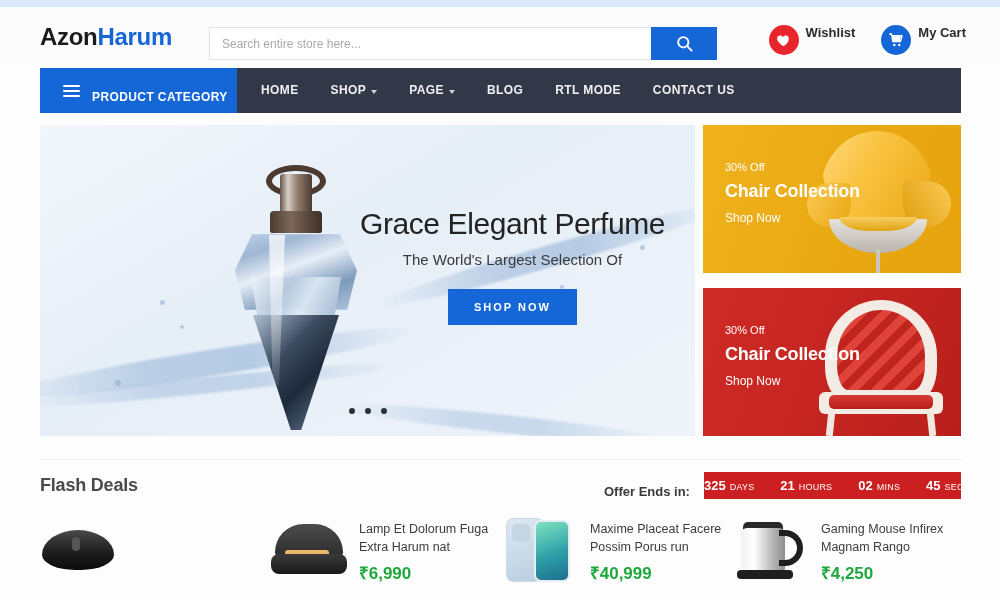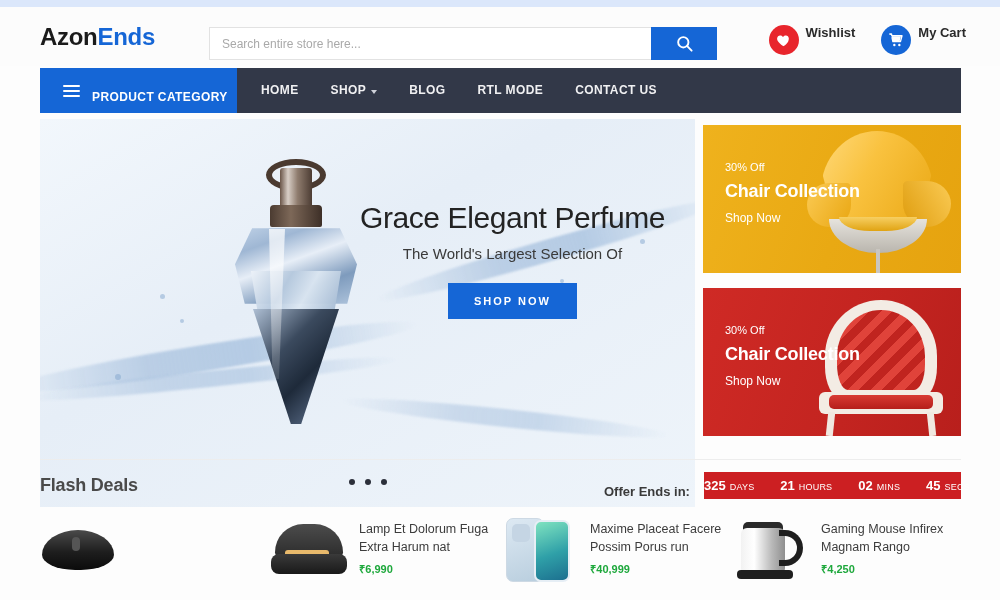--- a/index.html
+++ b/index.html
@@ -93,21 +93,21 @@
     display: flex; align-items: center; gap: 5px;
   }
   .caret {
     width: 0; height: 0; border-left: 3.5px solid transparent;
     border-right: 3.5px solid transparent; border-top: 4px solid #cfd2da;
     margin-top: 2px;
   }
 
   
   .hero {
-    position: absolute; left: 40px; top: 119px; width: 655px; height: 388px;
+    position: absolute; left: 40px; top: 125px; width: 655px; height: 311px;
     overflow: hidden;
     background: linear-gradient(150deg,#f2f7fc 0%,#e6eef7 40%,#eef4fa 100%);
   }
   .water { position: absolute; inset: 0; overflow: hidden; }
   .water .band {
     position: absolute; background: linear-gradient(90deg, rgba(160,190,220,0) 0%, rgba(150,180,215,.55) 35%, rgba(120,160,205,.45) 60%, rgba(170,200,228,0) 100%);
     filter: blur(1.2px);
   }
   .b1 { left: -40px; top: 225px; width: 420px; height: 26px; transform: rotate(-9deg); border-radius: 50%; }
   .b2 { left: -20px; top: 252px; width: 380px; height: 16px; transform: rotate(-6deg); border-radius: 50%; opacity:.8;}
@@ -244,21 +244,21 @@
   }
   .cd-cell { display: flex; align-items: baseline; gap: 4px; color: #fff; }
   .cd-num { font-size: 13px; font-weight: bold; }
   .cd-unit { font-size: 9px; letter-spacing: 0.2px; }
 
   .products { position: absolute; left: 38px; top: 508px; width: 924px; display: flex; }
   .product { width: 231px; display: flex; gap: 10px; padding-right: 8px; cursor: pointer; }
   .thumb { width: 80px; height: 80px; position: relative; flex: none; }
   .p-info { padding-top: 12px; }
   .p-name { font-size: 12.5px; color: #3c3c3c; line-height: 1.45; }
-  .p-price { font-size: 11px; font-weight: bold; color: #1ea83c; margin-top: 5px; }
+  .p-price { font-size: 17px; font-weight: bold; color: #1ea83c; margin-top: 5px; }
 
   
   .mouse { position:absolute; left:4px; top:22px; width:72px; height:40px;
     background: linear-gradient(180deg,#4a4a4a 0%,#1e1e1e 55%,#0b0b0b 100%);
     border-radius: 50% 50% 46% 46% / 62% 62% 38% 38%; }
   .mouse:after { content:""; position:absolute; left:30px; top:7px; width:8px; height:14px;
     background:#555; border-radius:4px; }
 
   .toaster { position:absolute; left:2px; top:16px; width:76px; height:52px; }
   .toaster .lid { position:absolute; left:4px; top:0; width:68px; height:34px;
@@ -290,21 +290,21 @@
 </style>
 </head>
 <body>
 
 <div class="page">
 
   <div class="top-strip"></div>
 
   <div class="header">
     <div class="logo">
-      <span class="azon">Azon</span><span class="store">Ends</span>
+      <span class="azon">Azon</span><span class="store">Harum</span>
     </div>
 
     <div class="search-wrap">
       <input class="search-input" type="text" placeholder="Search entire store here..." style="">
       <button class="search-btn">
         <svg width="19" height="19" viewBox="0 0 24 24" fill="none" stroke="#ffffff" stroke-width="2.4">
           <circle cx="10.5" cy="10.5" r="6.5"></circle>
           <line x1="15.4" y1="15.4" x2="21" y2="21" stroke-linecap="round"></line>
         </svg>
       </button>
@@ -341,20 +341,24 @@
           <span></span>
       </span>
       <span class="cat-label">PRODUCT CATEGORY</span>
     </div>
     <div class="nav-links">
       <div class="nav-link">
         <span>HOME</span>
       </div>
       <div class="nav-link">
         <span>SHOP</span>
+        <span class="caret"></span>
+      </div>
+      <div class="nav-link">
+        <span>PAGE</span>
         <span class="caret"></span>
       </div>
       <div class="nav-link">
         <span>BLOG</span>
       </div>
       <div class="nav-link">
         <span>RTL MODE</span>
       </div>
       <div class="nav-link">
         <span>CONTACT US</span>

